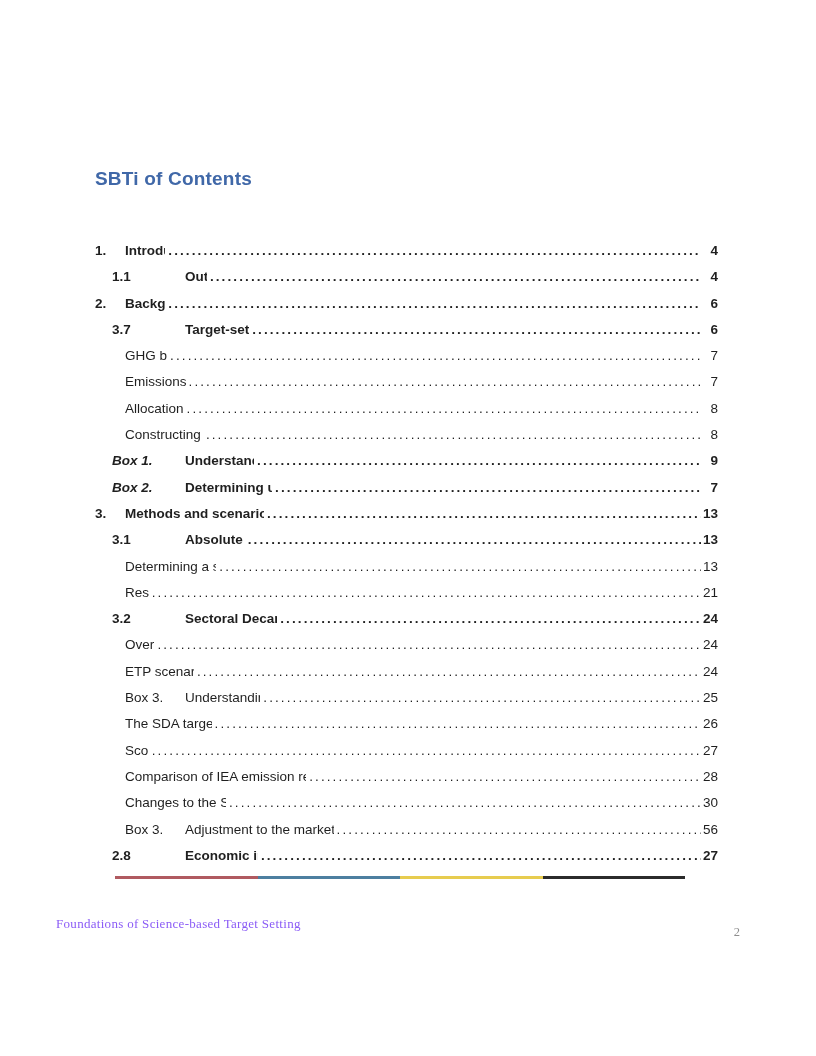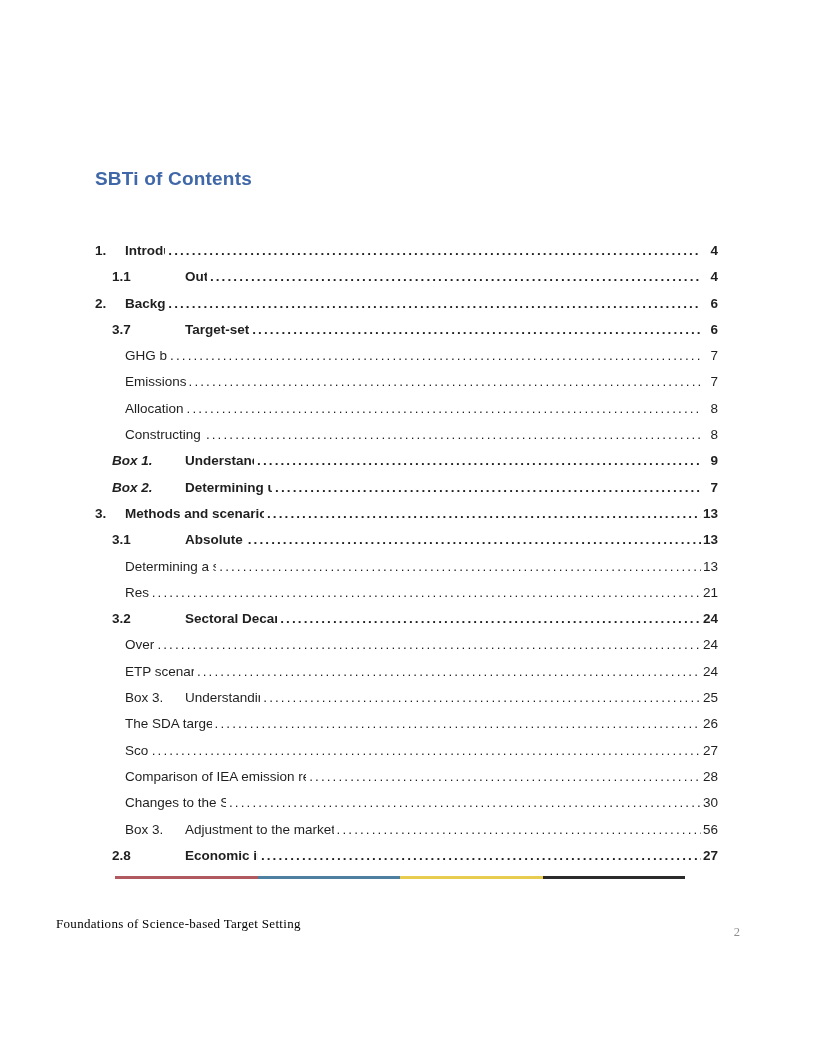--- a/index.html
+++ b/index.html
@@ -86,21 +86,21 @@
   .divider-seg { flex: 1 1 0; height: 100%; }
 
   
   .footer {
     position: absolute;
     left: 56px;
     top: 915px;
     font-family: "Liberation Serif", "DejaVu Serif", serif;
     font-size: 13px;
     line-height: 17px;
-    color: #000000;
+    color: #8b5cf6;
     letter-spacing: 0.3px;
   }
   .page-number {
     position: absolute;
     right: 76px;
     top: 925px;
     font-family: "Liberation Serif", "DejaVu Serif", serif;
     font-size: 12.5px;
     color: #8e8e8e;
   }

